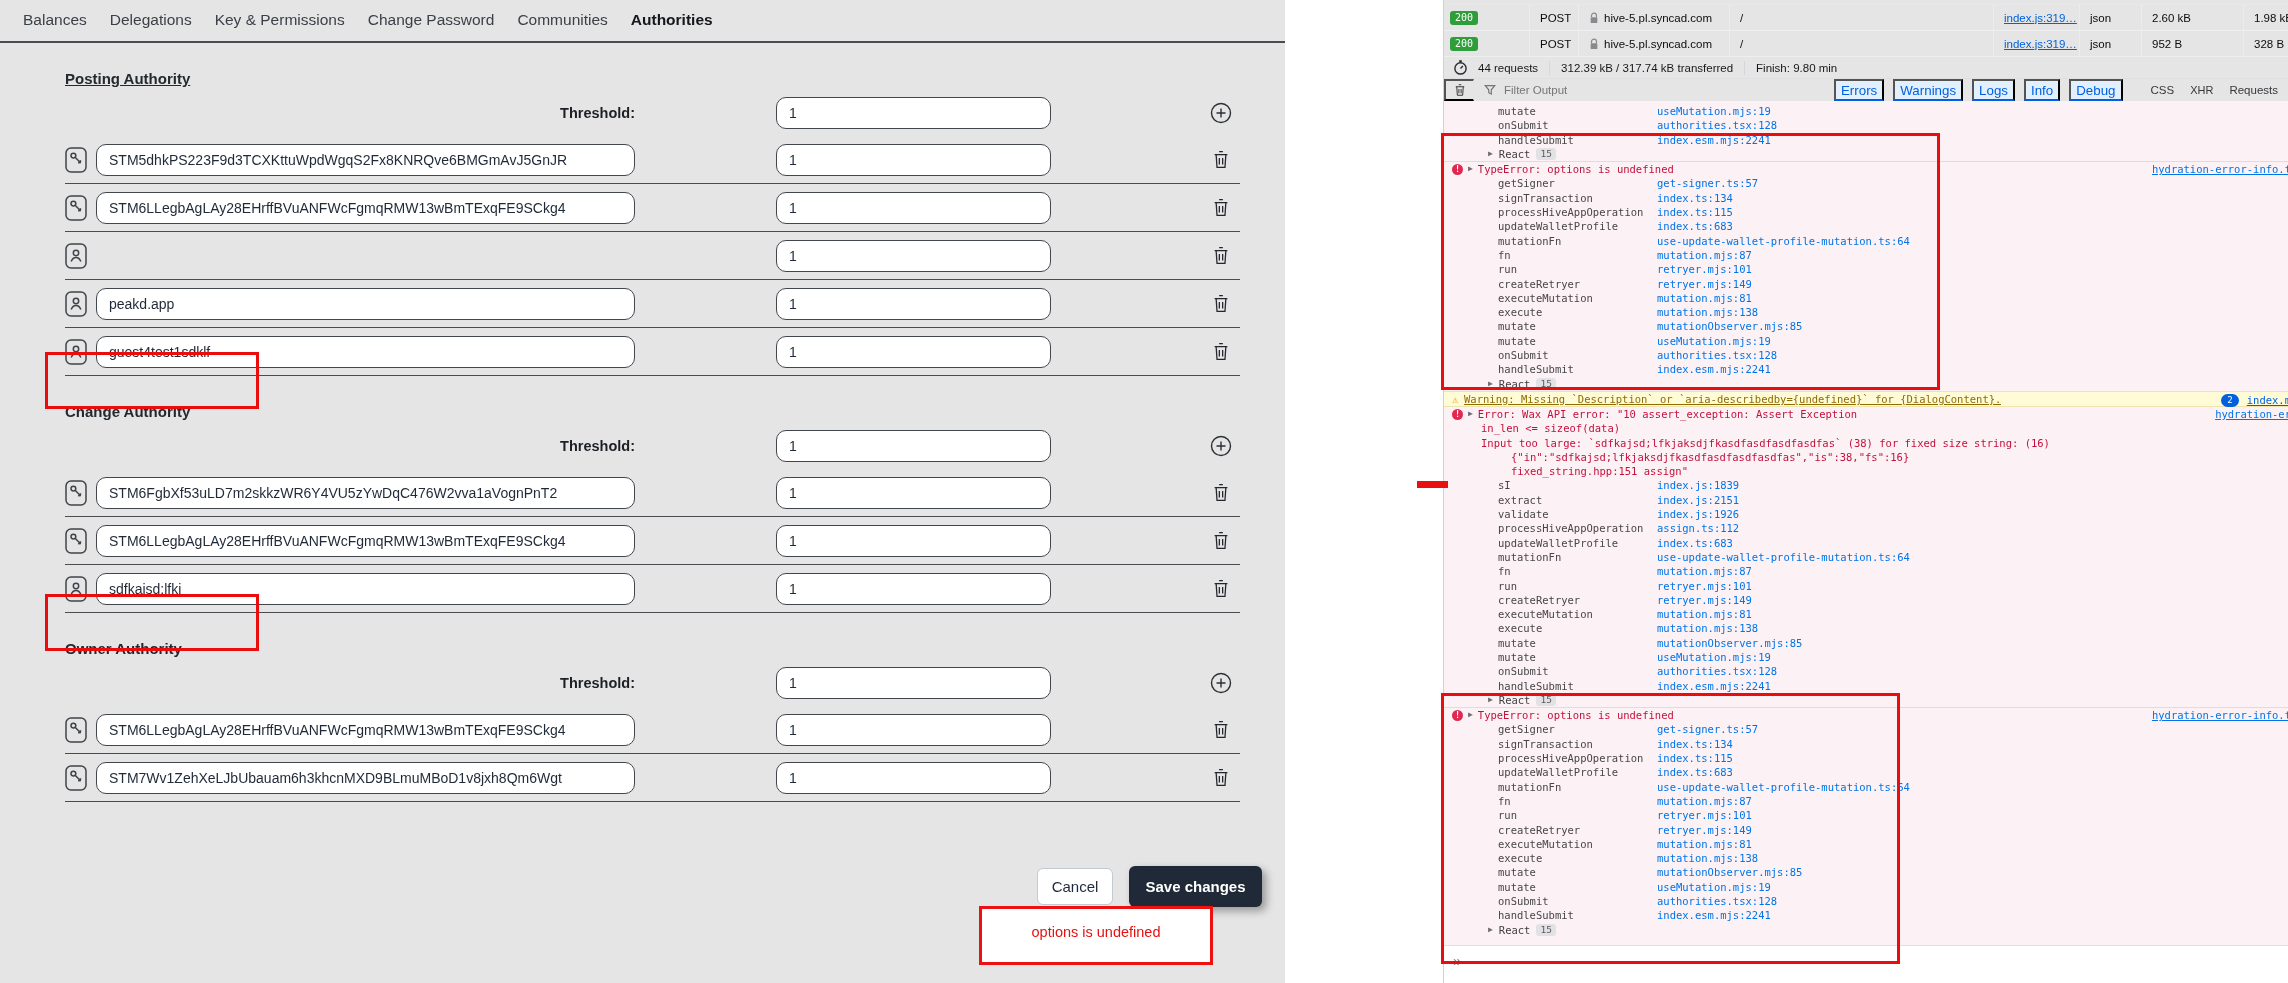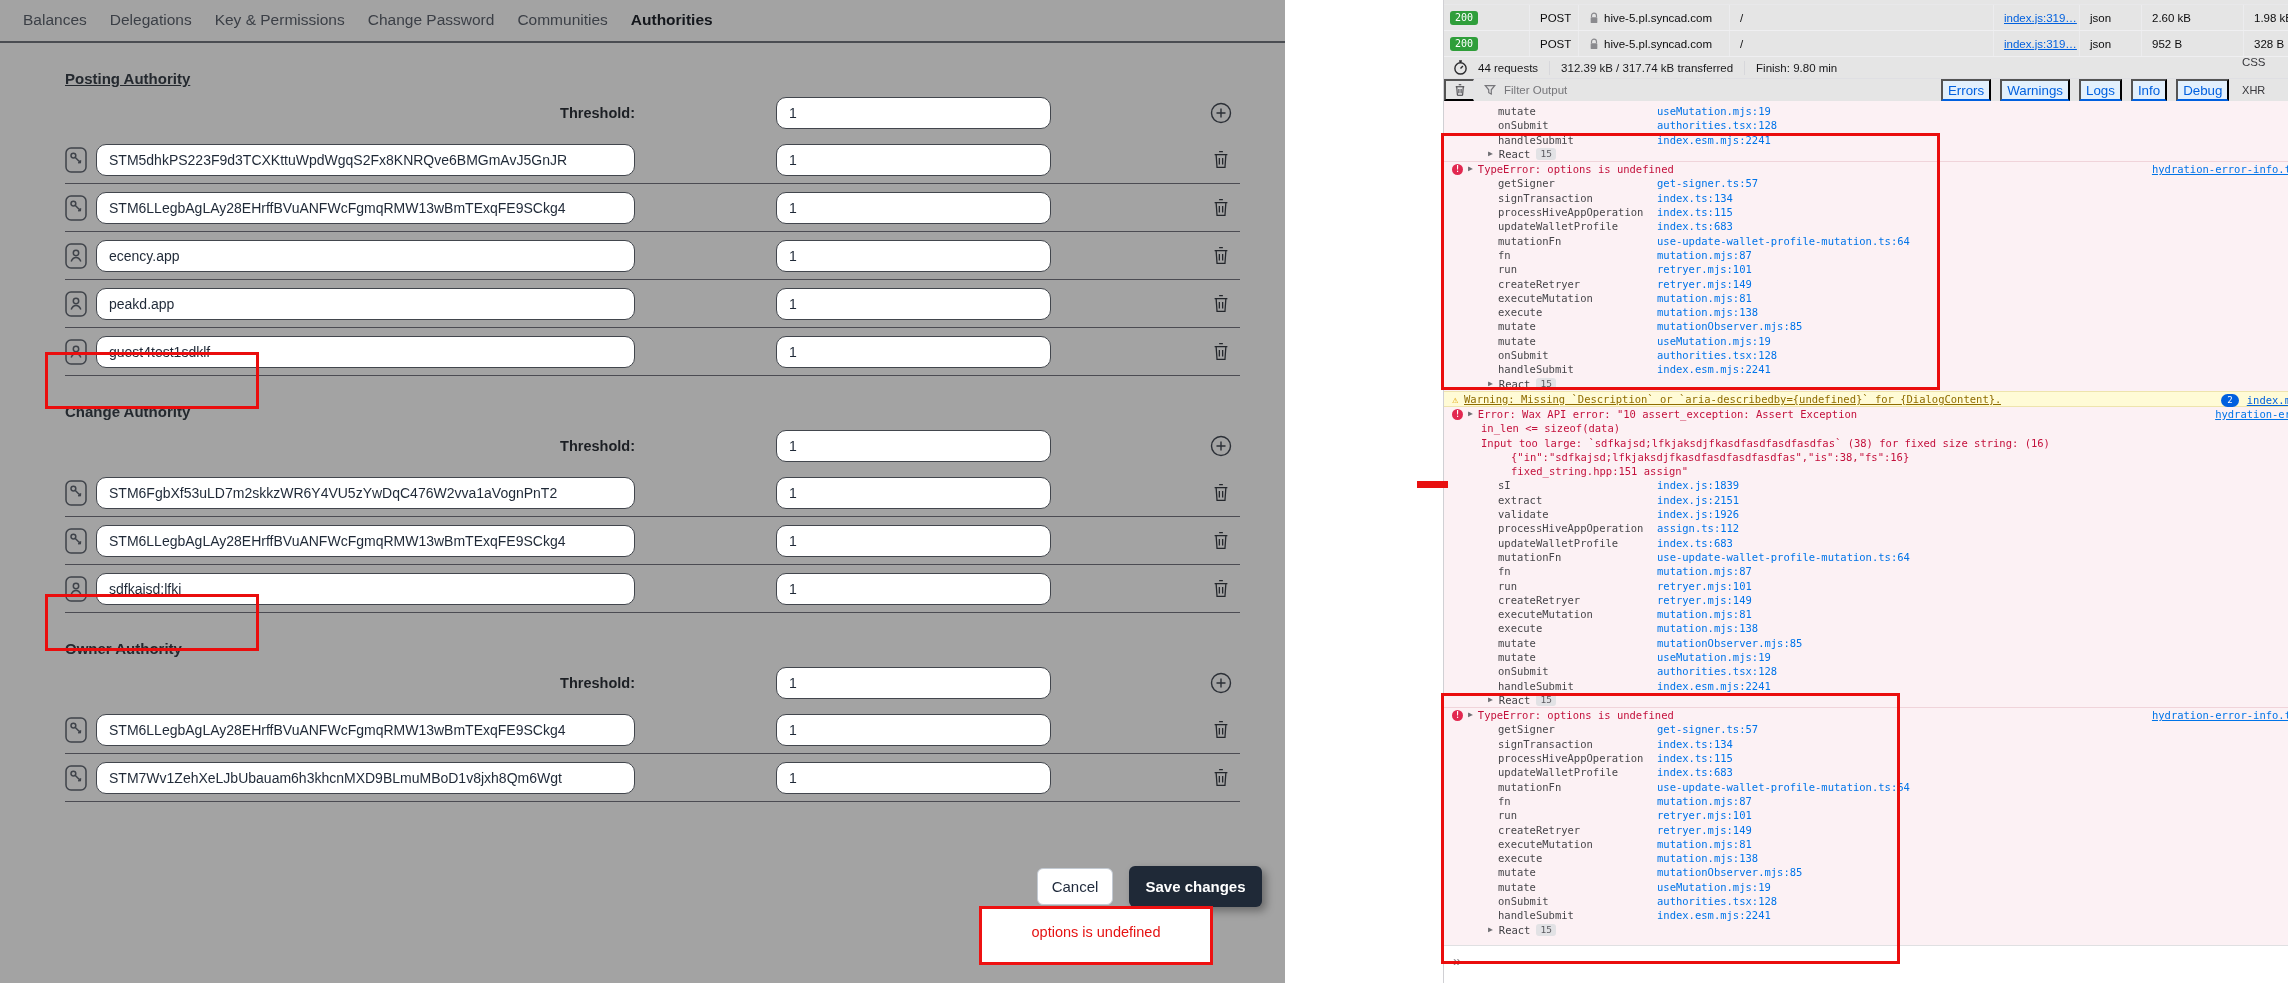--- a/index.html
+++ b/index.html
@@ -1,21 +1,21 @@
 <!DOCTYPE html>
 <html><head>
 <meta charset="utf-8">
 <style>
   * { margin:0; padding:0; box-sizing:border-box; }
   html,body { background:#fff; }
   body { font-family:"Liberation Sans", sans-serif; color:#1c1f24; }
   .page { position:relative; width:2288px; height:983px; background:#fff; overflow:hidden; }
 
   
-  .app { position:absolute; left:0; top:0; width:1285px; height:983px; background:#a3a3a3; }
+  .app { position:absolute; left:0; top:0; width:1285px; height:983px; background:#e5e5e5; }
   .tabs { display:flex; gap:23px; padding:11px 0 12px 23px; border-bottom:2px solid #4a4d52; }
   .tab { font-size:15.5px; color:#3b3f46; text-decoration:none; cursor:pointer; }
   .tab.active { font-weight:700; color:#14171c; }
   .content { margin-left:65px; width:1175px; }
   .section-title { font-size:15px; font-weight:700; color:#24292f; margin-top:27px; height:20px; }
   .section-title.underlined { text-decoration:underline; }
   .auth-grid { display:grid; grid-template-columns:31px 539px 141px 275px 1fr 38px; align-items:center; }
   .thr-row { height:46px; }
   .thr-label { grid-column:1 / span 2; text-align:right; font-weight:700; font-size:14.5px; color:#1c1f24; }
   .key-row { height:48px; border-bottom:1.5px solid #4b4b52; }
@@ -54,21 +54,21 @@
   .summary-bar { height:22px; display:flex; align-items:center; border-bottom:1px solid #dfdfe3;
                  color:#18181a; }
   .summary-bar .sep { width:1px; height:14px; background:#d7d7db; margin:0 11px; }
   .toolbar { height:23px; display:flex; align-items:center; border-bottom:1px solid #dfdfe3; }
   .tb-trash { width:30px; display:flex; justify-content:center; border-right:1px solid #e4e4e7;
               height:100%; align-items:center; cursor:pointer; background:none; }
   .filter-ph { color:#76767a; margin-left:8px; }
   .chips { margin-left:auto; display:flex; align-items:center; gap:9px; }
   .chip { color:#0060df; background:#e2f0fd; border-bottom:2px solid #0060df; padding:2px 5px 1px;
           cursor:pointer; }
-  .plain-filters { display:flex; gap:16px; margin:0 10px 0 0;flex-direction:column; }
+  .plain-filters { display:flex; gap:16px; margin:0 10px 0 28px; }
   .plain-filter { color:#38383d; cursor:pointer; }
 
   
   .console { position:absolute; left:0; top:101px; width:845px; height:948px; background:#fcf1f4;
              font-family:"DejaVu Sans Mono", monospace; font-size:10.5px; color:#46464a; }
   .cline { height:14.3px; line-height:14.3px; white-space:nowrap; }
   .cblock { position:relative; }
   .cblock.bordered { border-top:1px solid #f0d4da; }
   .b0 { padding-top:3px; }
   .frame { display:flex; padding-left:54px; }
@@ -181,21 +181,20 @@
 
           <div class="auth-grid key-row">
 
             <span class="row-icon">
               <svg width="22" height="26" viewBox="0 0 22 26" fill="none" stroke="#3f434a" stroke-width="1.5">
                 <rect x="1" y="1" width="20" height="24" rx="5"></rect>
                 <circle cx="11" cy="10" r="2.7"></circle>
                 <path d="M6.2 18.6c1-2.7 2.9-4 4.8-4s3.8 1.3 4.8 4"></path>
               </svg>
             </span>
-            <input class="txt-input" value="ecency.app" style="">
             <span></span>
             <input class="txt-input thr-input" value="1" style="">
             <button class="icon-btn">
               <span>
                 <svg width="18" height="21" viewBox="0 0 24 26" fill="none" stroke="#23262b" stroke-width="1.7">
                   <path d="M3.5 6.5h17M9.5 2.5h5M9.5 2.5h5M5.5 6.5l1.2 17h10.6l1.2-17M9.8 11v8.5M14.2 11v8.5"></path>
                 </svg>
               </span>
             </button>
           </div>

